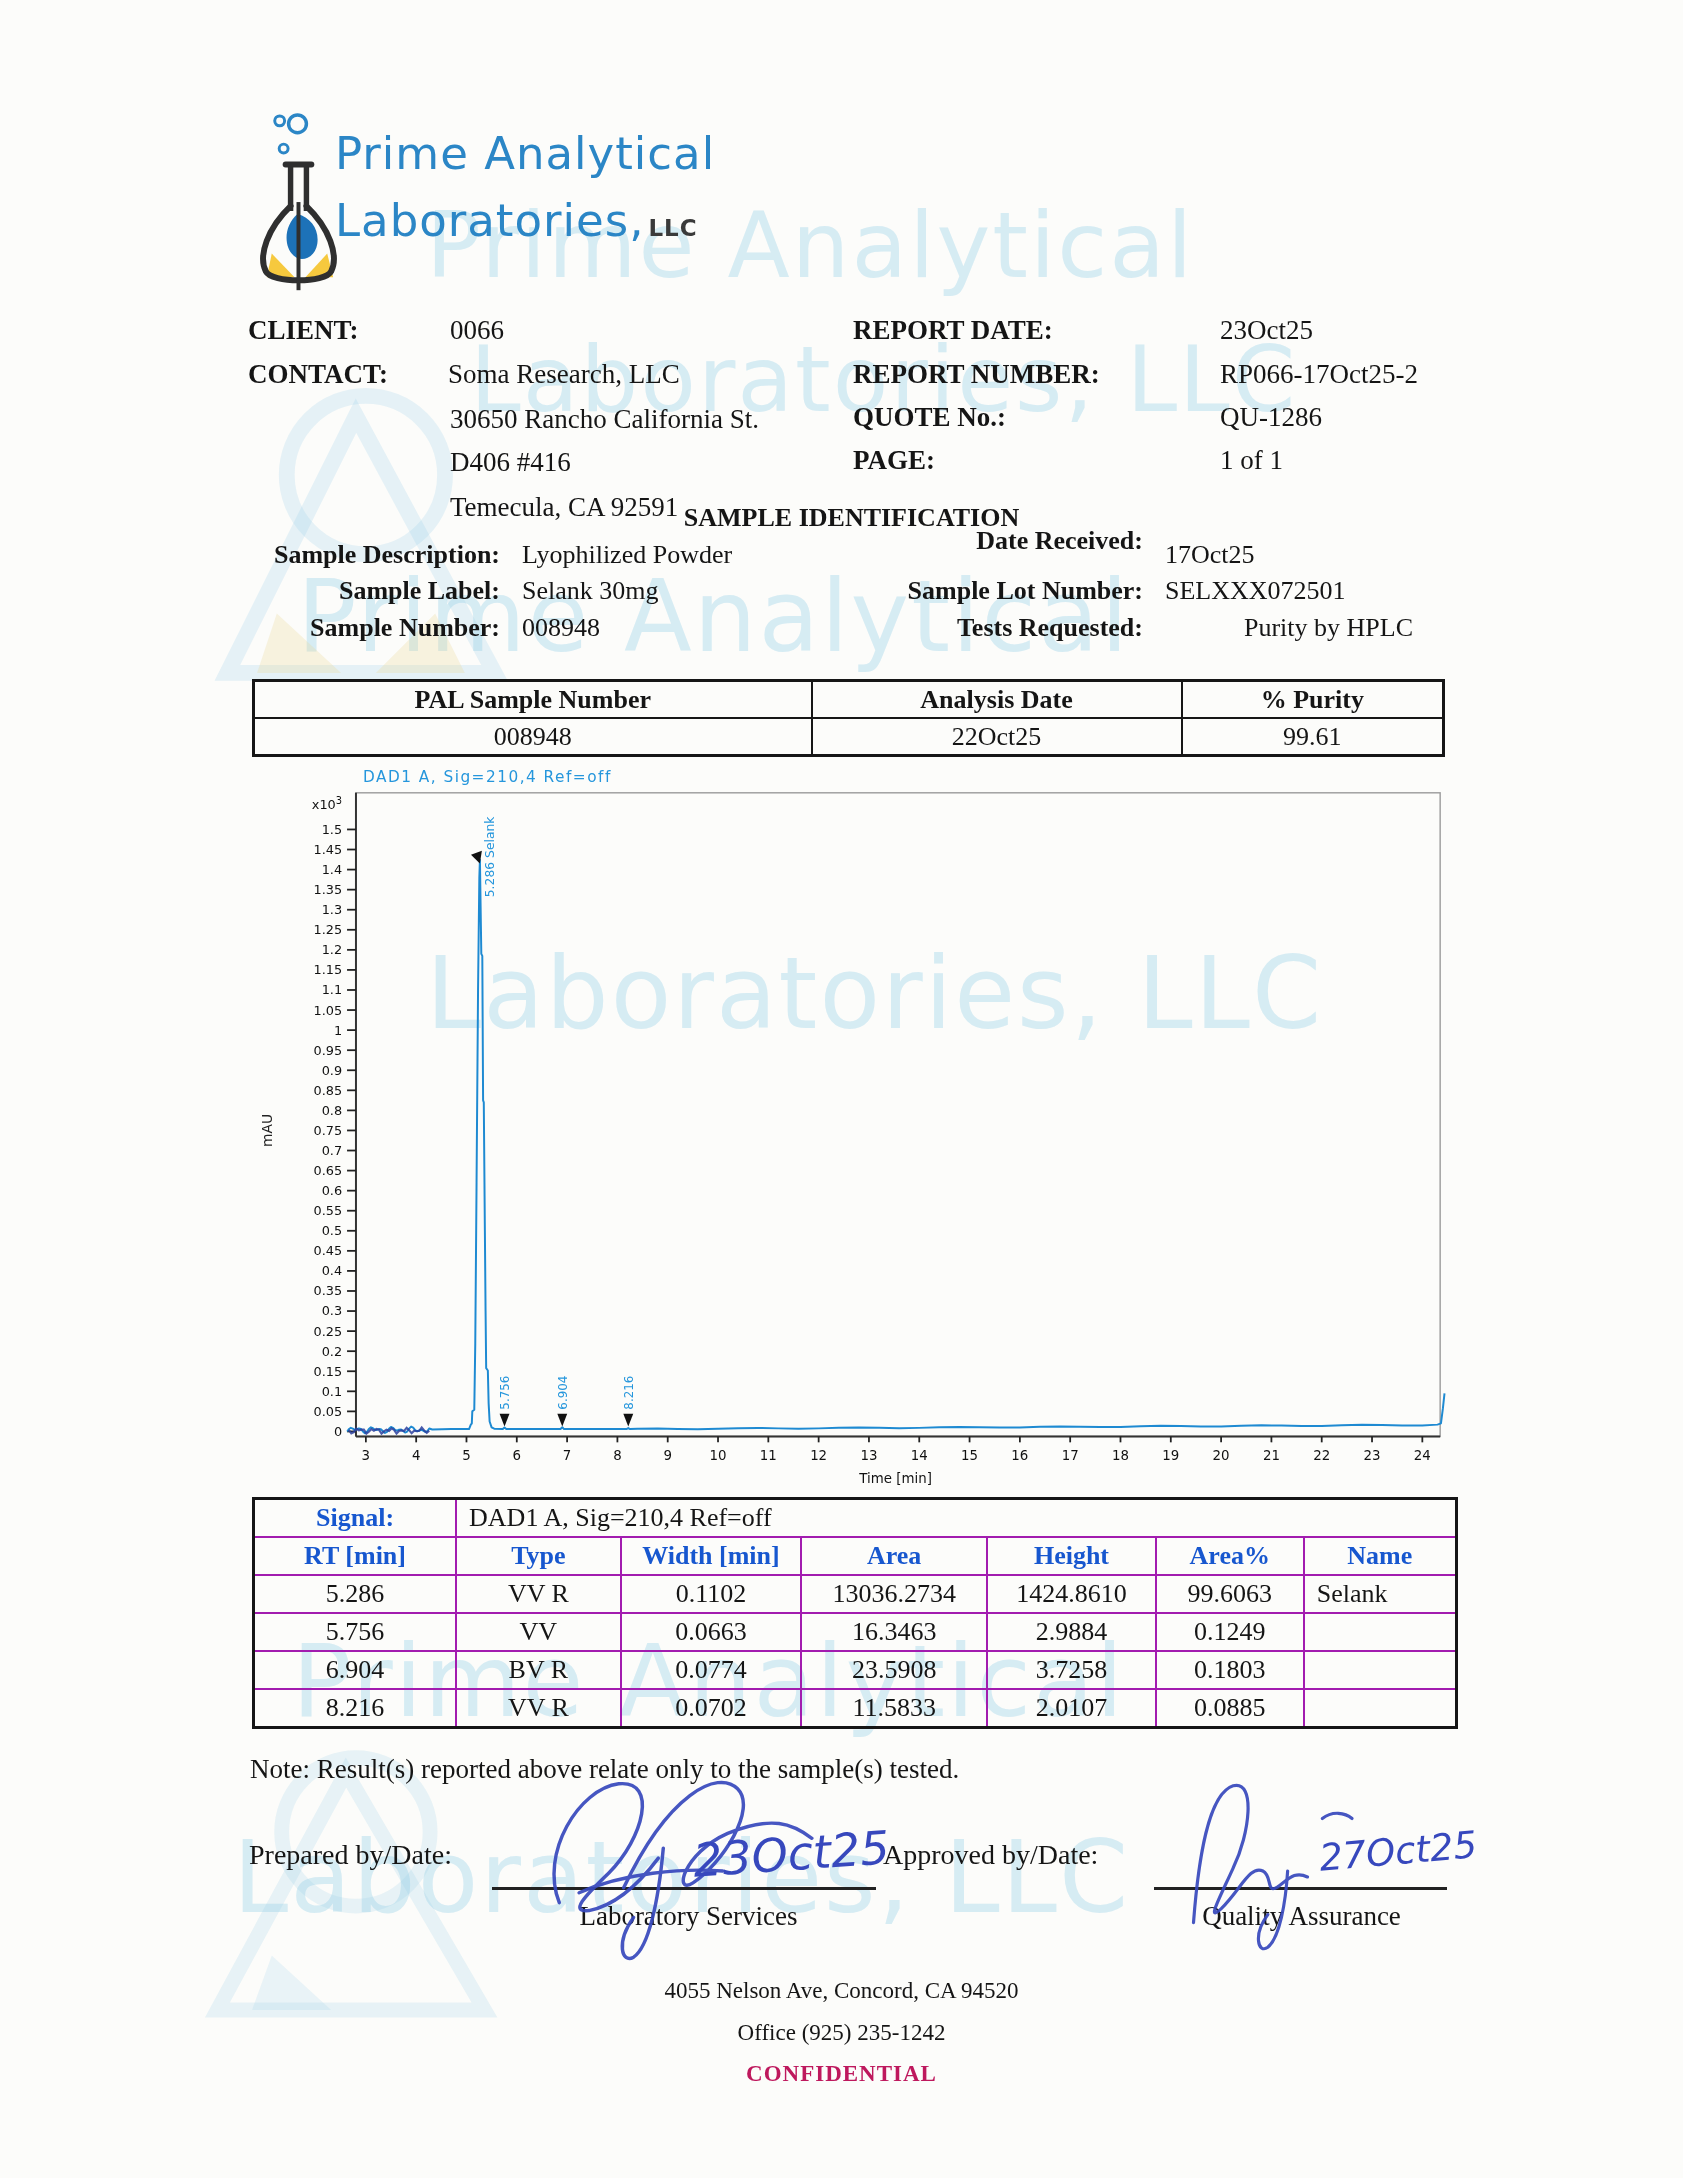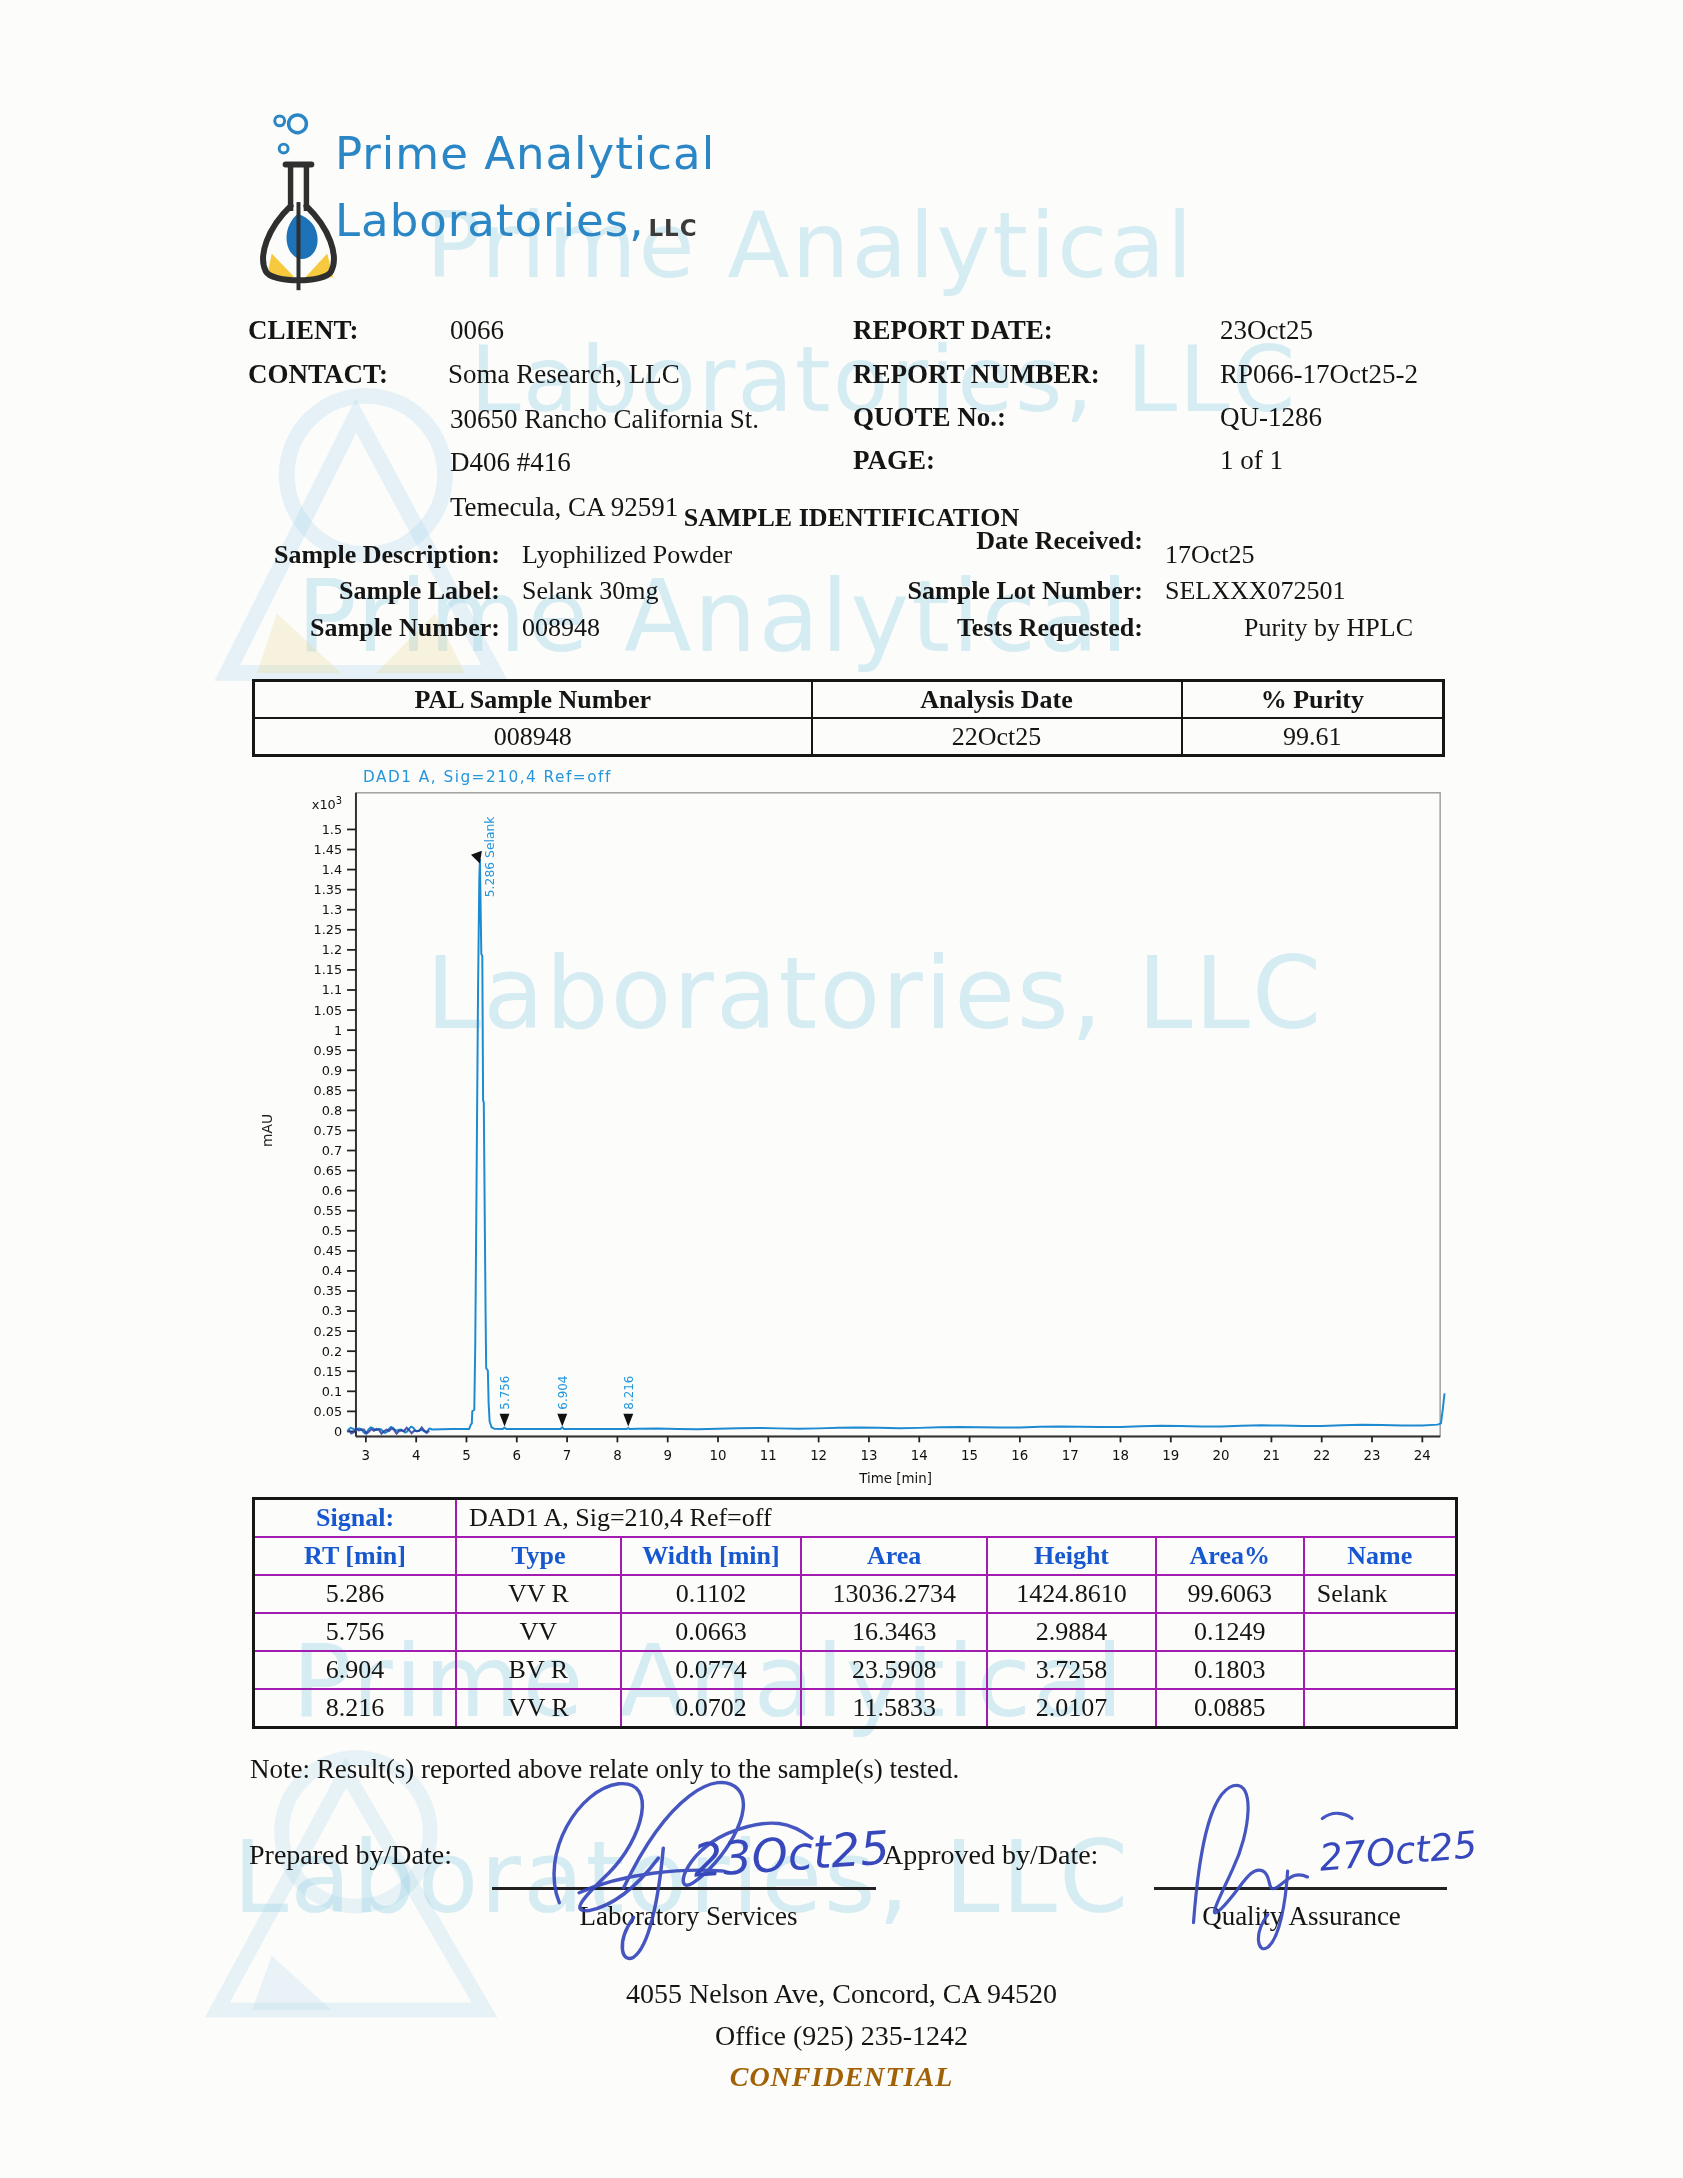--- a/index.html
+++ b/index.html
@@ -26,22 +26,22 @@
   .res-table td{border:2px solid #a21caf;text-align:center;height:34px;padding:1px 6px;}
   .res-table td.hd{color:#1757cf;font-weight:bold;}
   .res-table td.sig{color:#1757cf;font-weight:bold;}
   .res-table td.left{text-align:left;padding-left:12px;}
   .note{font-size:27px;}
   .sig-label{font-size:28px;}
   .sig-role{font-size:27px;text-align:center;}
   .sig-line{position:absolute;height:3px;background:#222;z-index:2;}
   .hand{position:absolute;z-index:3;font-family:"DejaVu Sans","Liberation Sans",sans-serif;
         font-style:italic;color:#3748bd;white-space:nowrap;}
-  .footer{width:1683px;text-align:center;font-size:28px;}
-  .conf{color:#a16207;font-weight:bold;letter-spacing:1px;font-style:italic;}
+  .footer{width:1683px;text-align:center;font-size:23px;}
+  .conf{color:#be185d;font-weight:bold;letter-spacing:1px;}
   .ghost{position:absolute;z-index:0;}
 </style>
 </head>
 <body>
 
 <div class="page">
 
   <div class="wm" style="left:426px;top:193px;font-size:91px;">Prime Analytical</div>
   <div class="wm" style="left:470px;top:327px;font-size:91px;">Laboratories, LLC</div>
   <div class="wm" style="left:297px;top:559px;font-size:99px;">Prime Analytical</div>

